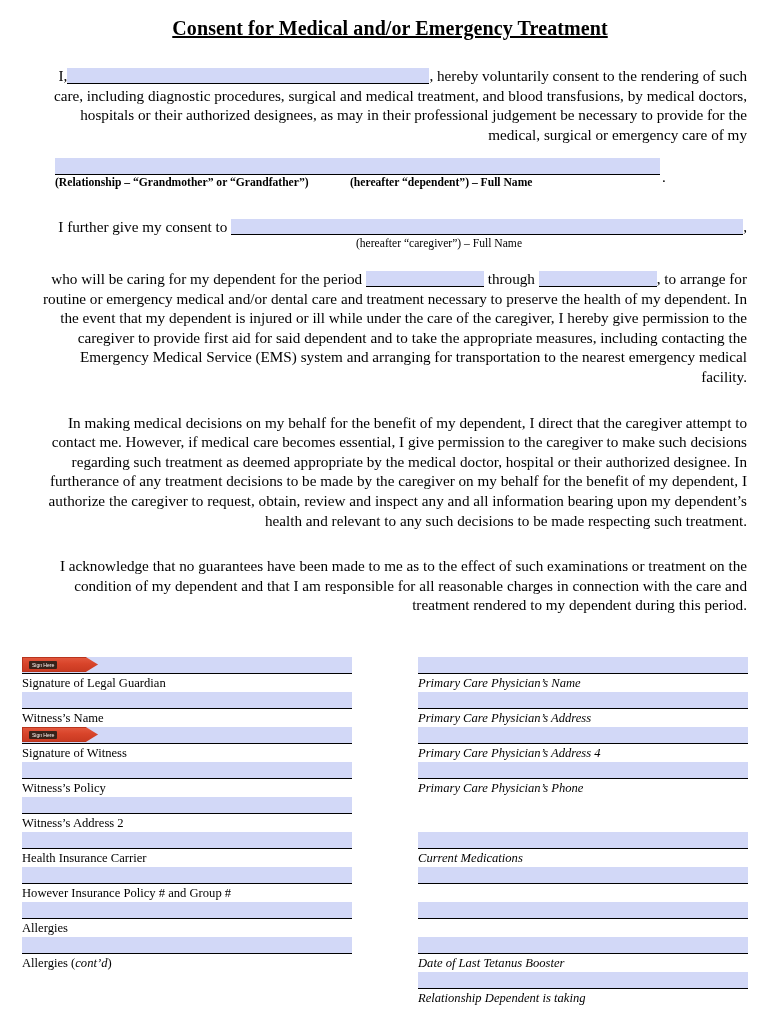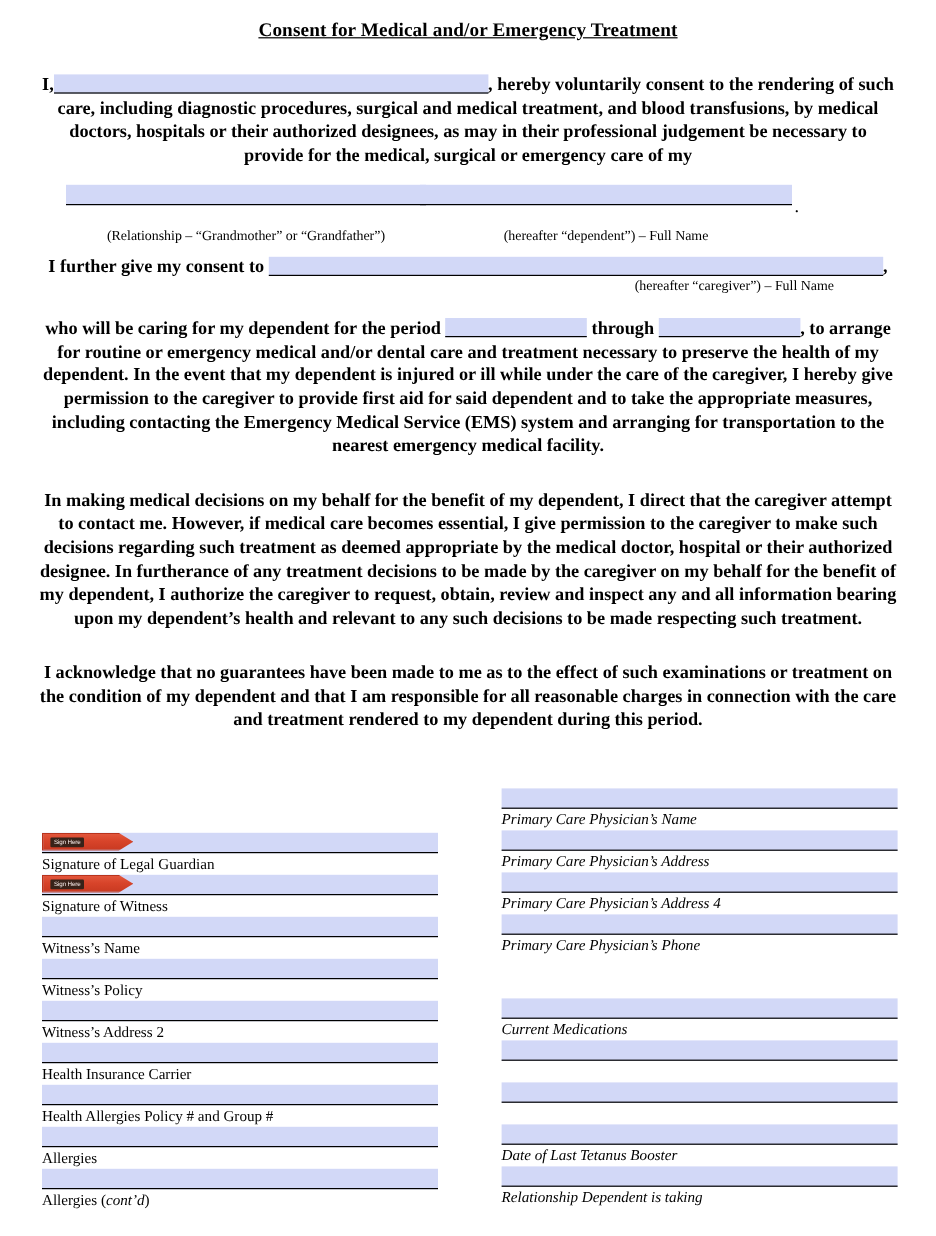--- a/index.html
+++ b/index.html
@@ -20,39 +20,38 @@
     position: relative;
     width: 780px;
     height: 1030px;
     box-sizing: border-box;
     padding: 0;
   }
 
   
   .title {
     text-align: center;
-    font-size: 16px;
+    font-size: 20px;
     font-weight: bold;
     text-decoration: underline;
     letter-spacing: 0.1px;
     margin: 16px 0 0 0;
     padding: 0 40px;
     line-height: 1.2;
   }
 
   
   .body-wrap {
     padding: 0 33px 0 33px;
   }
   p.para {
     font-size: 15.2px;
     line-height: 19.6px;
-    text-align: center;
+    text-align: right;
     margin: 0;
-    font-weight: bold;
   }
   .gap-lg { height: 26px; }
   .gap-md { height: 19px; }
 
   
   .blank {
     display: inline-block;
     background: #d2d8f7;
     border-bottom: 1.4px solid #000;
     vertical-align: -3px;
@@ -72,42 +71,42 @@
   .field-box {
     position: absolute;
   }
   .field-box .fill {
     background: #d2d8f7;
     height: 16px;
     border-bottom: 1.4px solid #000;
   }
   .field-box .cap {
     font-size: 11.6px;
-    text-align: center;
-    margin-top: 19px;
+    margin-top: 1px;
     white-space: nowrap;
+    font-weight: bold;
   }
   .cap-small {
     font-size: 11.6px;
-    text-align: right;
+    text-align: center;
     white-space: nowrap;
   }
 
   
   .form-area {
     position: absolute;
     left: 0;
     top: 641px;
     width: 780px;
   }
   .col {
     position: absolute;
     top: 0;
   }
-  .col-left { left: 35px; width: 330px; margin-top: 37px; }
+  .col-left { left: 22px; width: 330px; }
   .col-right { left: 418px; width: 330px; font-style: italic; }
 
   .frow {
     height: 35px;
     position: relative;
   }
   .frow .fbox {
     height: 16px;
     background: #d2d8f7;
     border-bottom: 1.6px solid #000;
@@ -215,48 +214,48 @@
           <div class="fbox">
             <div class="sigtag">
               <div class="tagbody">
                 <span class="taginner">Sign Here</span>
               </div>
             </div>
           </div>
           <div class="flabel">Signature of Legal Guardian</div>
         </div>
         <div class="frow">
+          <div class="fbox"></div>
+          <div class="flabel">Witness’s Name</div>
+        </div>
+        <div class="frow">
           <div class="fbox">
             <div class="sigtag">
               <div class="tagbody">
                 <span class="taginner">Sign Here</span>
               </div>
             </div>
           </div>
           <div class="flabel">Signature of Witness</div>
         </div>
         <div class="frow">
           <div class="fbox"></div>
-          <div class="flabel">Witness’s Name</div>
-        </div>
-        <div class="frow">
-          <div class="fbox"></div>
           <div class="flabel">Witness’s Policy</div>
         </div>
         <div class="frow">
           <div class="fbox"></div>
           <div class="flabel">Witness’s Address 2</div>
         </div>
         <div class="frow">
           <div class="fbox"></div>
           <div class="flabel">Health Insurance Carrier</div>
         </div>
         <div class="frow">
           <div class="fbox"></div>
-          <div class="flabel">Health Allergies Policy # and Group #</div>
+          <div class="flabel">However Insurance Policy # and Group #</div>
         </div>
         <div class="frow">
           <div class="fbox"></div>
           <div class="flabel">Allergies</div>
         </div>
         <div class="frow">
           <div class="fbox"></div>
           <div class="flabel">Allergies (<i>cont’d</i>)</div>
         </div>
       </div>

